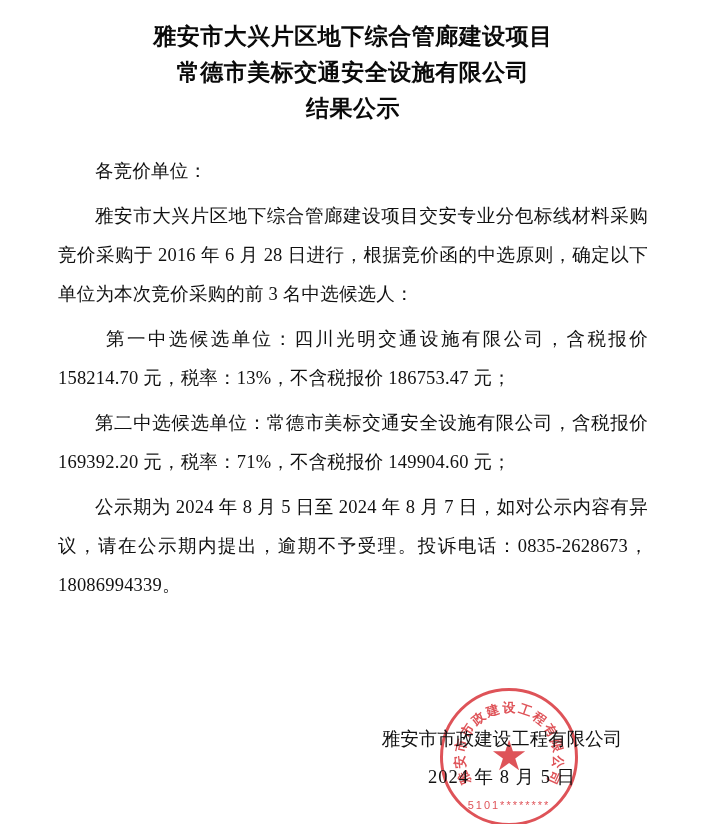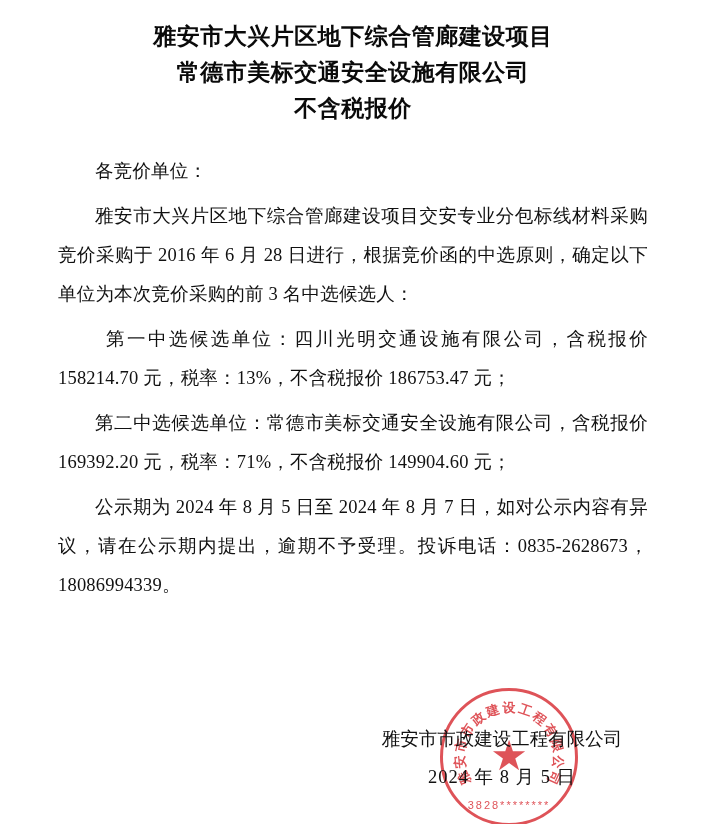--- a/index.html
+++ b/index.html
@@ -134,21 +134,21 @@
   }
 </style>
 </head>
 <body>
 
 <div class="page">
 
   <div class="title-block">
     <div class="title-line">雅安市大兴片区地下综合管廊建设项目</div>
     <div class="title-line">常德市美标交通安全设施有限公司</div>
-    <div class="title-line">不含税报价</div>
+    <div class="title-line">结果公示</div>
   </div>
 
   <div class="body-block">
     <p class="para indent">各竞价单位：</p>
     <p class="para indent">雅安市大兴片区地下综合管廊建设项目交安专业分包标线材料采购竞价采购于 2016 年 6 月 28 日进行，根据竞价函的中选原则，确定以下单位为本次竞价采购的前 3 名中选候选人：</p>
     <p class="para indent-more">第一中选候选单位：四川光明交通设施有限公司，含税报价 158214.70 元，税率：13%，不含税报价 186753.47 元；</p>
     <p class="para indent">第二中选候选单位：常德市美标交通安全设施有限公司，含税报价 169392.20 元，税率：71%，不含税报价 149904.60 元；</p>
     <p class="para indent">公示期为 2024 年 8 月 5 日至 2024 年 8 月 7 日，如对公示内容有异议，请在公示期内提出，逾期不予受理。投诉电话：0835-2628673，18086994339。</p>
   </div>
 
@@ -163,21 +163,21 @@
           <span style="transform: translate(-50%, -58px) rotate(-38.3333deg); transform-origin: 50% 58px;">政</span>
           <span style="transform: translate(-50%, -58px) rotate(-19.1667deg); transform-origin: 50% 58px;">建</span>
           <span style="transform: translate(-50%, -58px) rotate(0deg); transform-origin: 50% 58px;">设</span>
           <span style="transform: translate(-50%, -58px) rotate(19.1667deg); transform-origin: 50% 58px;">工</span>
           <span style="transform: translate(-50%, -58px) rotate(38.3333deg); transform-origin: 50% 58px;">程</span>
           <span style="transform: translate(-50%, -58px) rotate(57.5deg); transform-origin: 50% 58px;">有</span>
           <span style="transform: translate(-50%, -58px) rotate(76.6667deg); transform-origin: 50% 58px;">限</span>
           <span style="transform: translate(-50%, -58px) rotate(95.8333deg); transform-origin: 50% 58px;">公</span>
           <span style="transform: translate(-50%, -58px) rotate(115deg); transform-origin: 50% 58px;">司</span>
         </div>
-      <div class="seal-bottom">3828********</div>
+      <div class="seal-bottom">5101********</div>
     </div>
   </div>
 
   <div class="sign-block">
     <div class="sign-line">雅安市市政建设工程有限公司</div>
     <div class="sign-date">2024 年 8 月 5 日</div>
   </div>
 
 </div>
 

